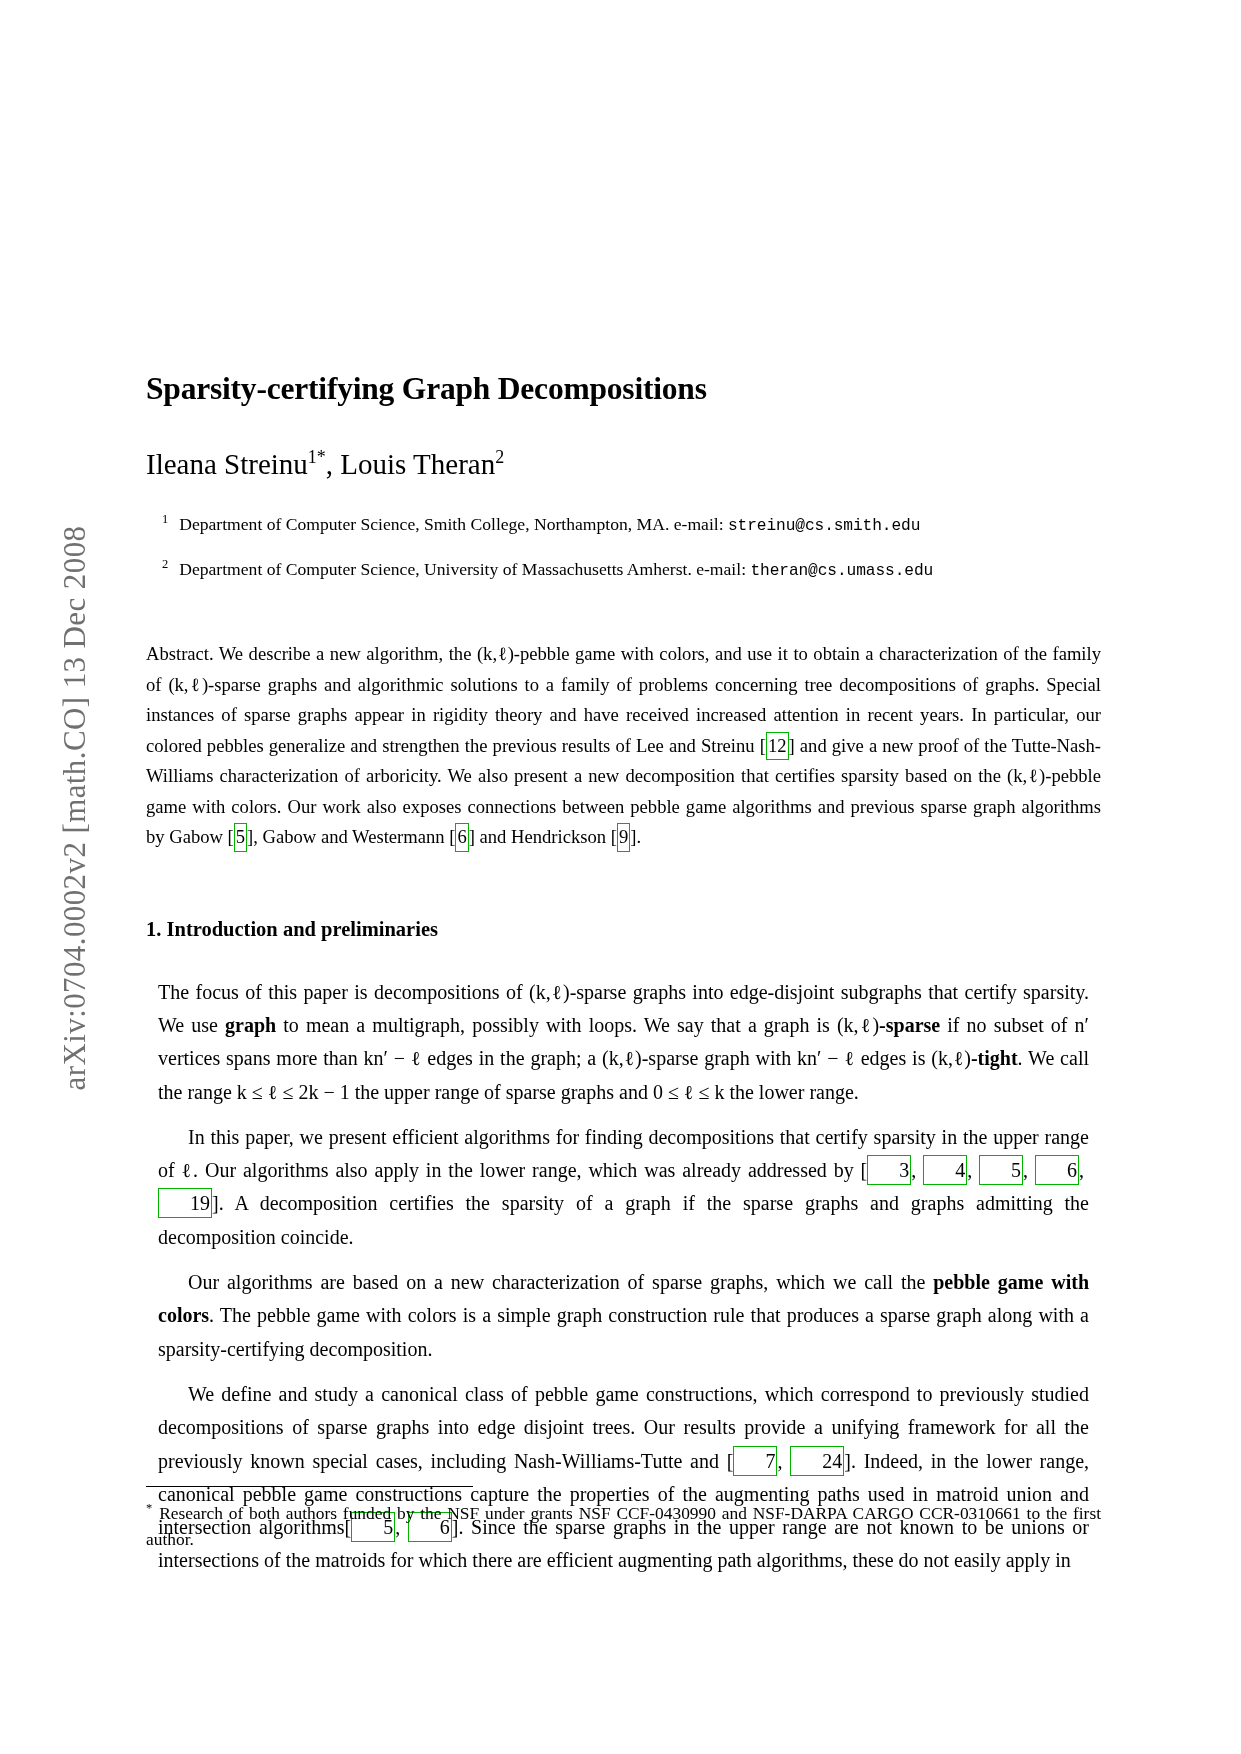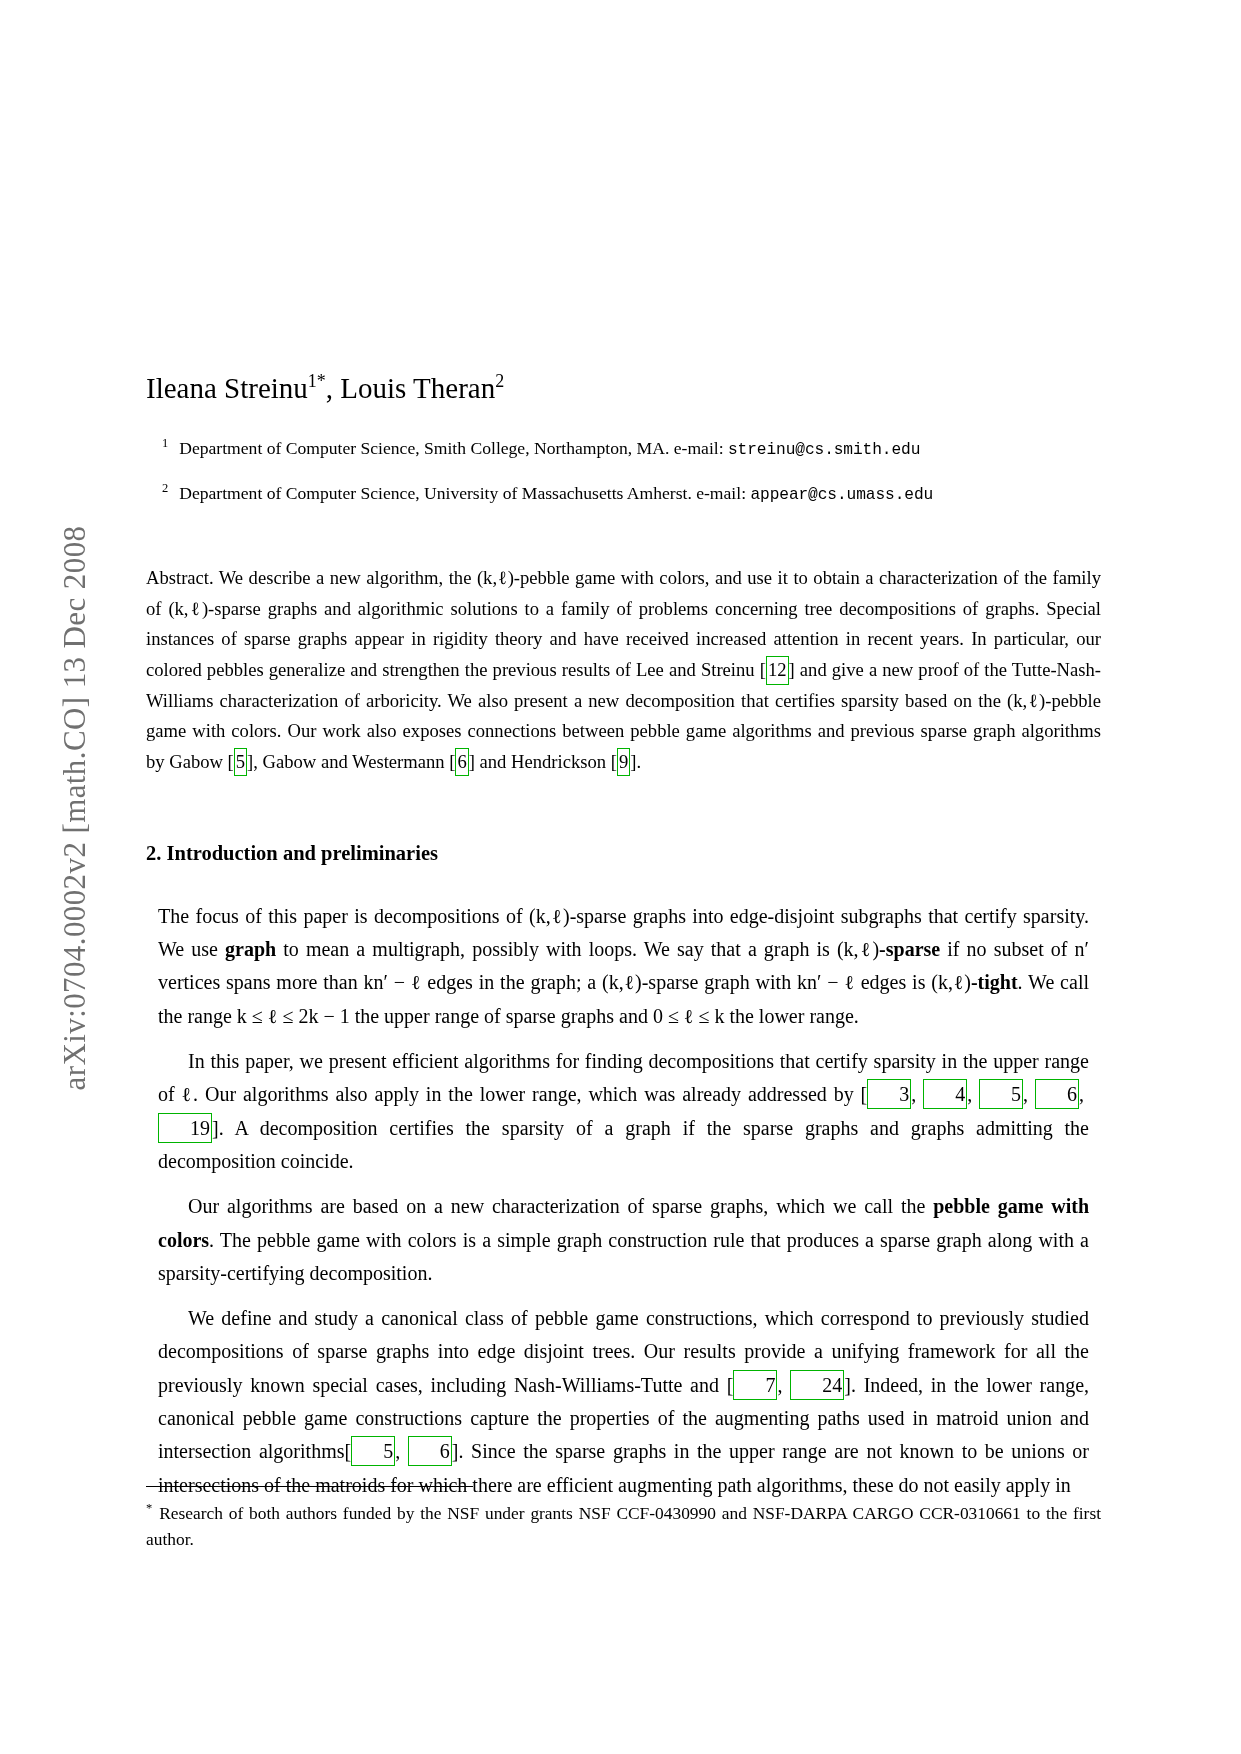--- a/index.html
+++ b/index.html
@@ -138,31 +138,32 @@
 </style>
 </head>
 <body>
 
 <div class="page">
 
   <div class="arxiv-stamp">arXiv:0704.0002v2  [math.CO]  13 Dec 2008</div>
 
   <div class="content">
 
+    <h1 class="paper-title">Sparsity-certifying Graph Decompositions</h1>
 
     <p class="authors"><span>Ileana Streinu</span><sup>1*</sup><span>, Louis Theran</span><sup>2</sup></p>
 
     <div class="affiliations">
       <p class="aff-line"><span class="aff-num">1</span><span>Department of Computer Science, Smith College, Northampton, MA. e-mail:</span> <span class="mono">streinu@cs.smith.edu</span></p>
-      <p class="aff-line"><span class="aff-num">2</span><span>Department of Computer Science, University of Massachusetts Amherst. e-mail:</span> <span class="mono">appear@cs.umass.edu</span></p>
+      <p class="aff-line"><span class="aff-num">2</span><span>Department of Computer Science, University of Massachusetts Amherst. e-mail:</span> <span class="mono">theran@cs.umass.edu</span></p>
     </div>
 
     <p class="abstract"><span class="lead">Abstract.</span> <span>We describe a new algorithm, the (k,ℓ)-pebble game with colors, and use it to obtain a characterization of the family of (k,ℓ)-sparse graphs and algorithmic solutions to a family of problems concerning tree decompositions of graphs. Special instances of sparse graphs appear in rigidity theory and have received increased attention in recent years. In particular, our colored pebbles generalize and strengthen the previous results of Lee and Streinu</span> [<a class="cite">12</a>] <span>and give a new proof of the Tutte-Nash-Williams characterization of arboricity. We also present a new decomposition that certifies sparsity based on the (k,ℓ)-pebble game with colors. Our work also exposes connections between pebble game algorithms and previous sparse graph algorithms by Gabow</span> [<a class="cite">5</a>]<span>, Gabow and Westermann</span> [<a class="cite">6</a>] <span>and Hendrickson</span> [<a class="cite">9</a>]<span>.</span></p>
 
-    <h2 class="section-head">2. Introduction and preliminaries</h2>
+    <h2 class="section-head">1. Introduction and preliminaries</h2>
 
     <p class="body-par"><span>The focus of this paper is decompositions of (k,ℓ)-sparse graphs into edge-disjoint subgraphs that certify sparsity. We use</span> <b>graph</b> <span>to mean a multigraph, possibly with loops. We say that a graph is (k,ℓ)</span><b>-sparse</b> <span>if no subset of n′ vertices spans more than kn′ − ℓ edges in the graph; a (k,ℓ)-sparse graph with kn′ − ℓ edges is (k,ℓ)</span><b>-tight</b><span>. We call the range k ≤ ℓ ≤ 2k − 1 the upper range of sparse graphs and 0 ≤ ℓ ≤ k the lower range.</span></p>
 
     <p class="body-par indent"><span>In this paper, we present efficient algorithms for finding decompositions that certify sparsity in the upper range of ℓ. Our algorithms also apply in the lower range, which was already addressed by</span> [<a class="cite">3</a>,&nbsp;<a class="cite">4</a>,&nbsp;<a class="cite">5</a>,&nbsp;<a class="cite">6</a>,&nbsp;<a class="cite">19</a>]<span>. A decomposition certifies the sparsity of a graph if the sparse graphs and graphs admitting the decomposition coincide.</span></p>
 
     <p class="body-par indent"><span>Our algorithms are based on a new characterization of sparse graphs, which we call the</span> <b>pebble game with colors</b><span>. The pebble game with colors is a simple graph construction rule that produces a sparse graph along with a sparsity-certifying decomposition.</span></p>
 
     <p class="body-par indent"><span>We define and study a canonical class of pebble game constructions, which correspond to previously studied decompositions of sparse graphs into edge disjoint trees. Our results provide a unifying framework for all the previously known special cases, including Nash-Williams-Tutte and</span> [<a class="cite">7</a>,&nbsp;<a class="cite">24</a>]<span>. Indeed, in the lower range, canonical pebble game constructions capture the properties of the augmenting paths used in matroid union and intersection algorithms</span>[<a class="cite">5</a>,&nbsp;<a class="cite">6</a>]<span>. Since the sparse graphs in the upper range are not known to be unions or intersections of the matroids for which there are efficient augmenting path algorithms, these do not easily apply in</span></p>
 
   </div>

